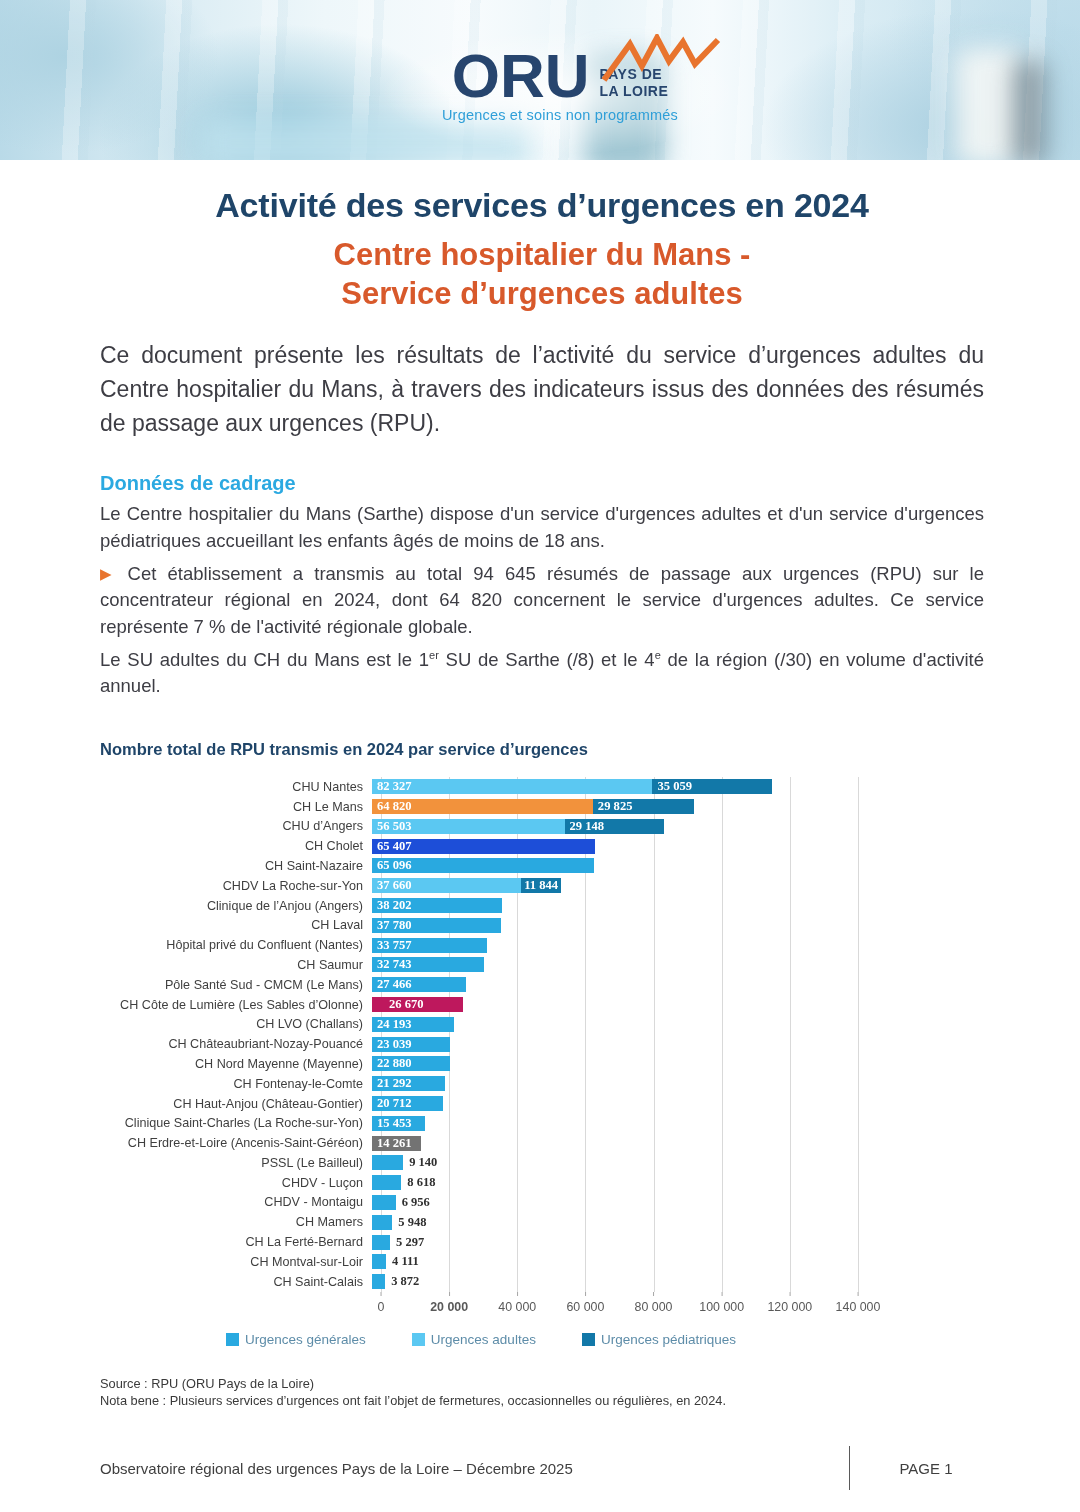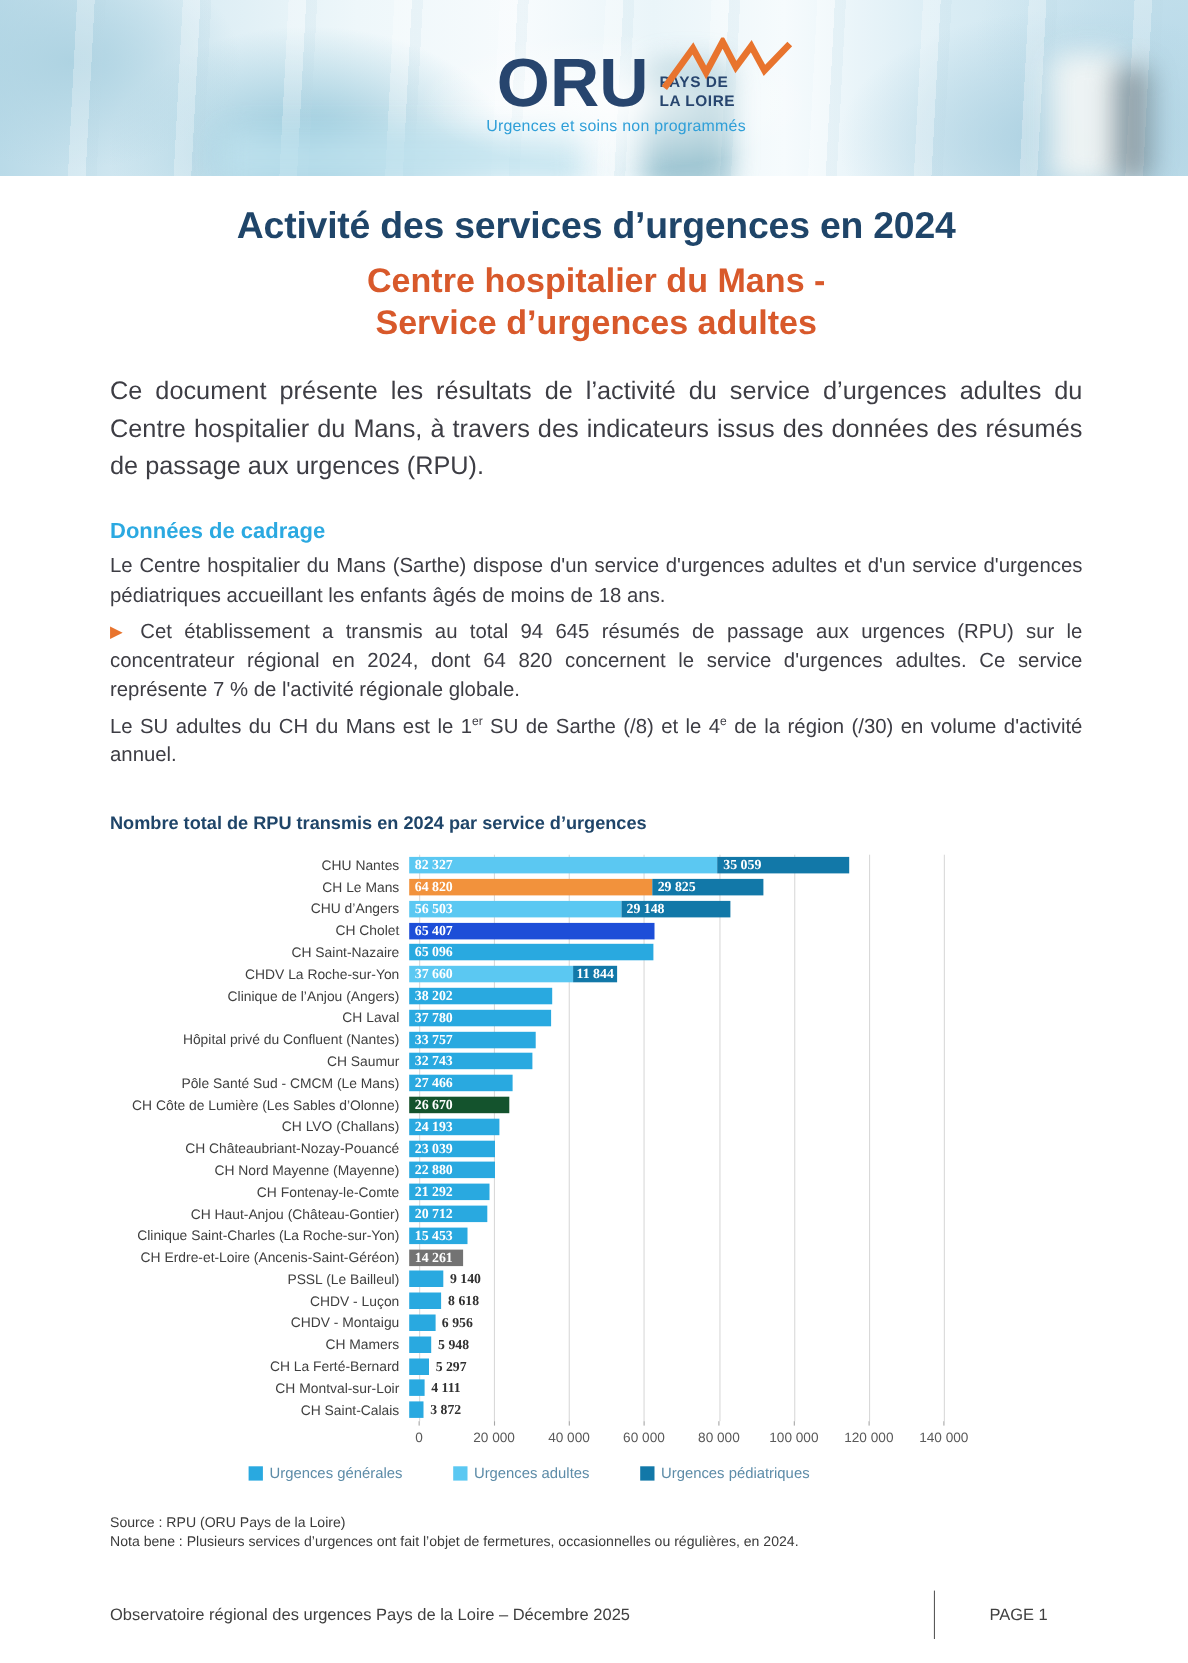--- a/index.html
+++ b/index.html
@@ -262,21 +262,21 @@
               <div class="row-label">Pôle Santé Sud - CMCM (Le Mans)</div>
               <div class="row-track">
                 <div class="bar-seg" style="width: 19.6186%; background: rgb(41, 169, 224);">
                   <span class="val-in">27 466</span>
                 </div>
               </div>
             </div>
             <div class="chart-row">
               <div class="row-label">CH Côte de Lumière (Les Sables d’Olonne)</div>
               <div class="row-track">
-                <div class="bar-seg" style="width: 19.05%; background: #14532d;">
+                <div class="bar-seg" style="width: 19.05%; background: #be185d; padding-left: 12px;">
                   <span class="val-in">26 670</span>
                 </div>
               </div>
             </div>
             <div class="chart-row">
               <div class="row-label">CH LVO (Challans)</div>
               <div class="row-track">
                 <div class="bar-seg" style="width: 17.2807%; background: rgb(41, 169, 224);">
                   <span class="val-in">24 193</span>
                 </div>
@@ -379,21 +379,21 @@
                 <span class="val-out">3 872</span>
               </div>
             </div>
           </div>
       </div>
       <div class="x-axis">
           <div class="tick" style="left: 0%;">
             <div class="tick-nub"></div>
             <div class="tick-label">0</div>
           </div>
-          <div class="tick" style="left: 14.2857%;">
+          <div class="tick" style="left: 14.2857%; font-weight: bold;">
             <div class="tick-nub"></div>
             <div class="tick-label">20 000</div>
           </div>
           <div class="tick" style="left: 28.5714%;">
             <div class="tick-nub"></div>
             <div class="tick-label">40 000</div>
           </div>
           <div class="tick" style="left: 42.8571%;">
             <div class="tick-nub"></div>
             <div class="tick-label">60 000</div>

